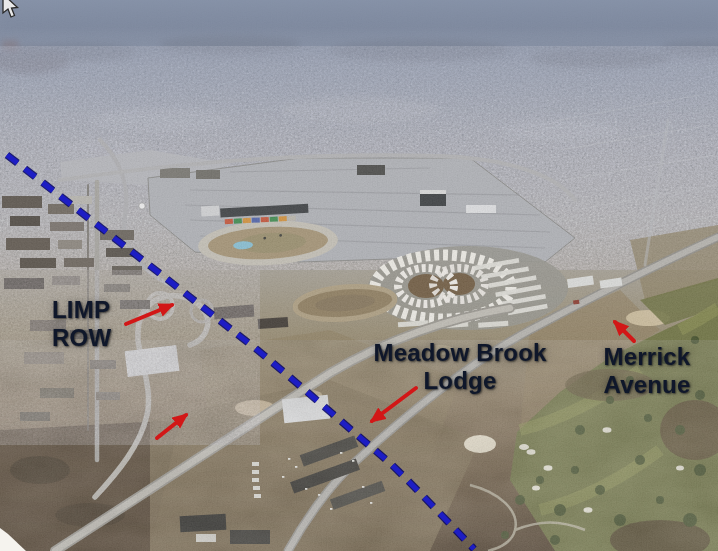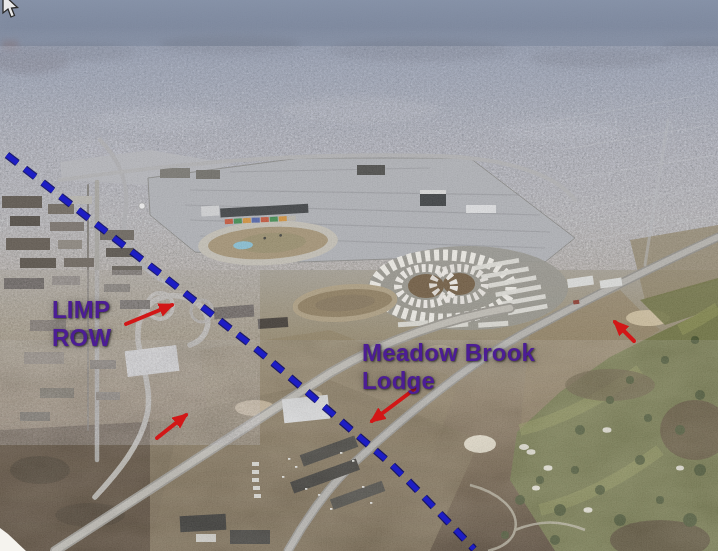--- a/index.html
+++ b/index.html
@@ -2,26 +2,26 @@
 <html><head>
 <meta charset="utf-8">
 <style>
   html,body{margin:0;padding:0;background:#fff;}
   .stage{
     position:relative;width:718px;height:551px;overflow:hidden;
     font-family:"Liberation Sans", sans-serif;background:#8d94a0;
   }
   .stage svg{position:absolute;left:0;top:0;display:block;}
   .label{
-    position:absolute;color:#4c1d95;font-weight:bold;font-size:24px;line-height:28px;
+    position:absolute;color:#0f172a;font-weight:bold;font-size:24px;line-height:28px;
     text-shadow:1px 1px 2px rgba(30,30,30,.75), 0 0 7px rgba(0,0,0,.35);
     letter-spacing:.2px;user-select:none;
   }
   .label.left{text-align:left;}
-  .label.center{}
+  .label.center{text-align:center;}
   #label-limp-row{left:52px;top:296px;width:80px;}
   #label-stewart{left:90px;top:435px;width:105px;}
   #label-meadow{left:362px;top:339px;width:196px;}
   #label-merrick{left:592px;top:343px;width:110px;}
   .cursor{position:absolute;left:697px;top:-5px;width:21px;height:22px;}
 </style>
 </head>
 <body>
 
 <div class="stage">
@@ -341,18 +341,19 @@
     <g stroke="#d21717" stroke-width="4" fill="none" stroke-linecap="round">
       <path d="M126,324 L172,305" marker-end="url(#ah)"></path>
       <path d="M157,438 L186,415" marker-end="url(#ah)"></path>
       <path d="M416,388 L372,421" marker-end="url(#ah)"></path>
       <path d="M634,341 L615,322" marker-end="url(#ah)"></path>
     </g>
   </svg>
 
   <div class="label left" id="label-limp-row">LIMP ROW</div>
   <div class="label center" id="label-meadow">Meadow Brook Lodge</div>
+  <div class="label center" id="label-merrick">Merrick Avenue</div>
 
   <svg class="cursor" width="21" height="22" viewBox="0 0 21 22">
     <path d="M3,-6 L3,13 L8,9 L11,17 L14.5,15.5 L11.5,8 L17.5,7.5 Z" fill="#e9e9e9" stroke="#2a2a2a" stroke-width="1.3"></path>
   </svg>
 
 </div>
 
 </body></html>

